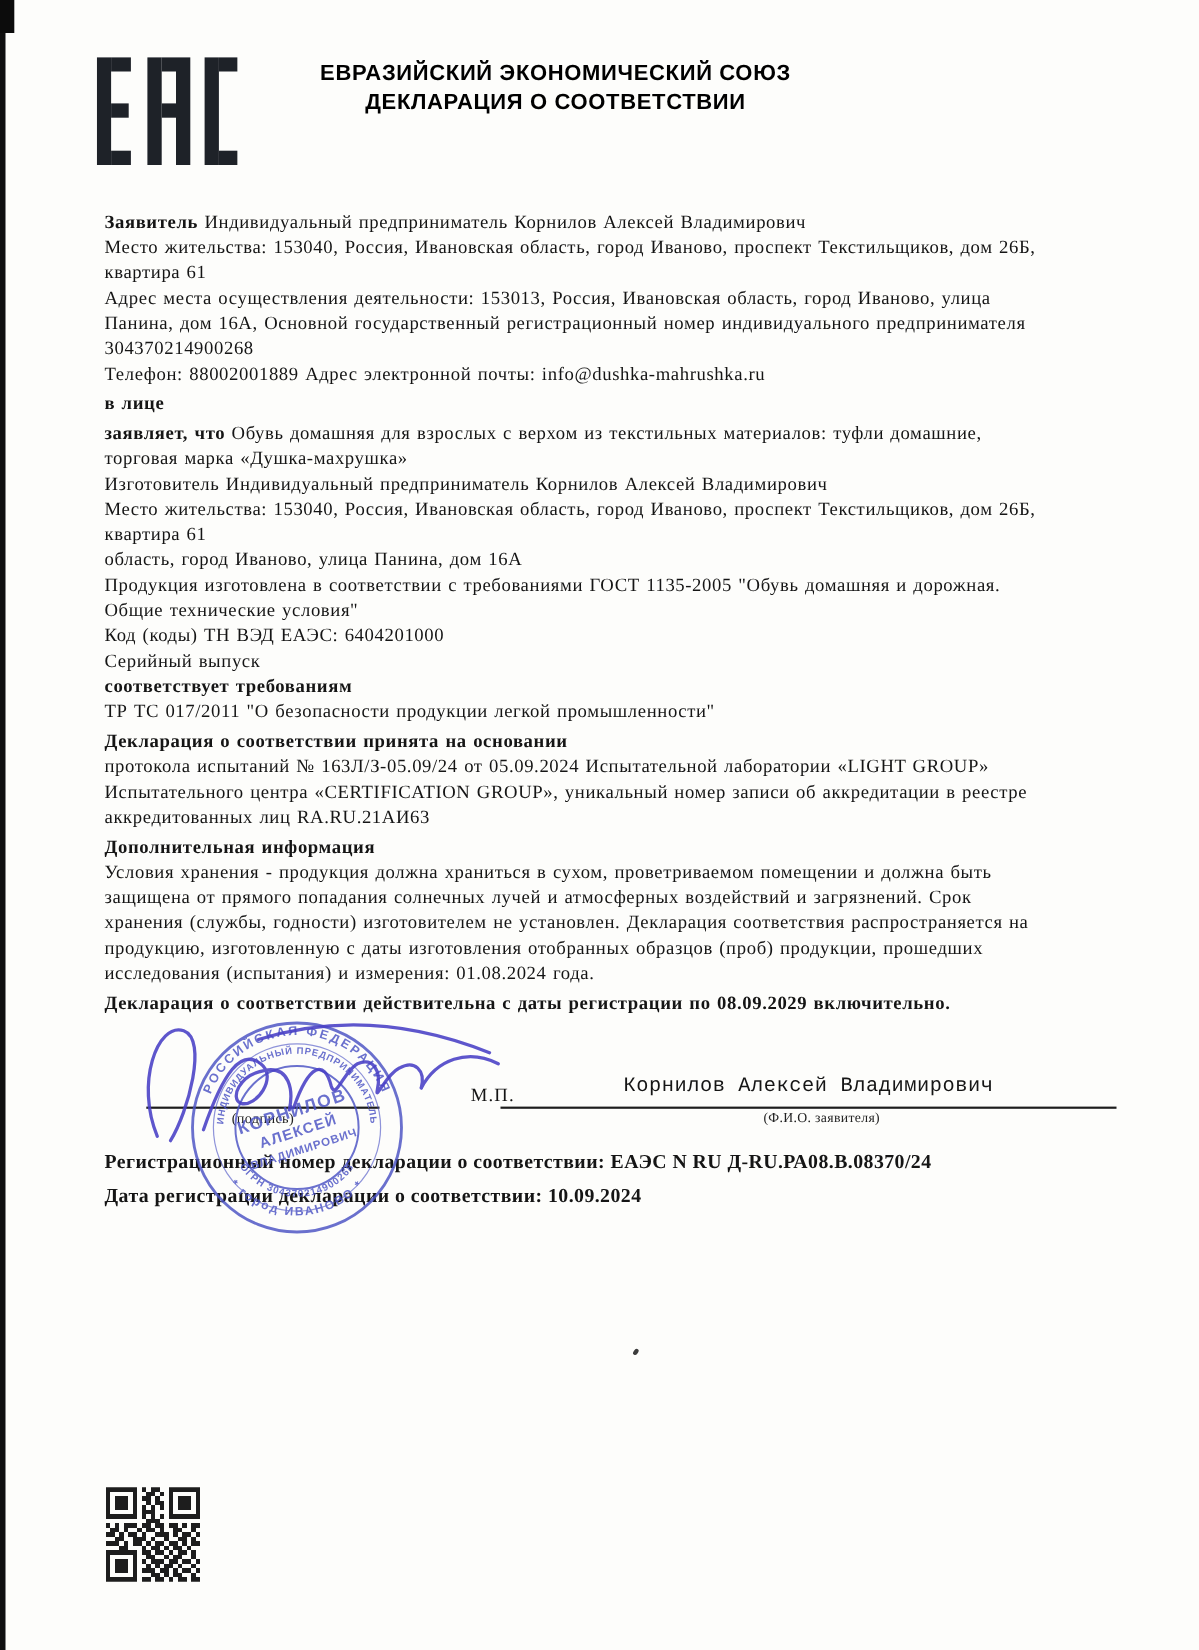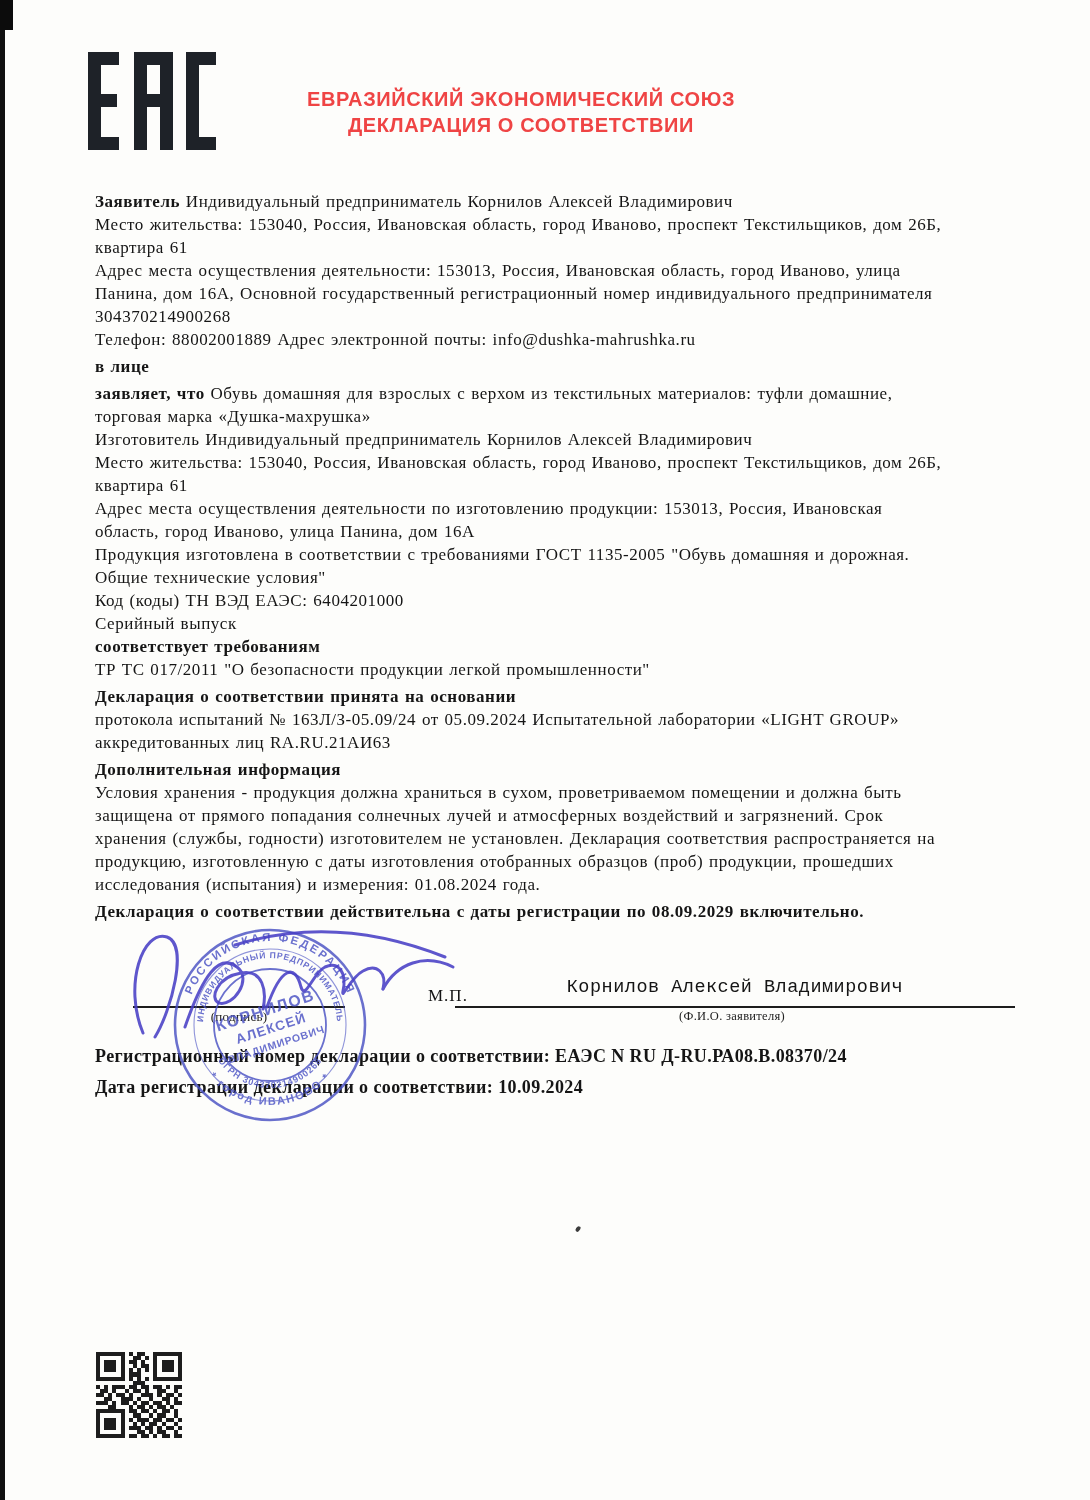--- a/index.html
+++ b/index.html
@@ -4,40 +4,40 @@
 <style>
   html,body{margin:0;padding:0;background:#e8e8e8;}
   .page{position:relative;width:1090px;height:1500px;background:#fdfdfb;overflow:hidden;
         font-family:"Liberation Serif","DejaVu Serif",serif;color:#151515;}
   
   .scan-edge{position:absolute;left:0;top:0;width:5px;height:100%;background:#101010;}
   .scan-corner{position:absolute;left:0;top:0;width:13px;height:30px;background:#0c0c0c;}
   .speck{position:absolute;width:4px;height:6px;background:#3c3c3c;border-radius:60% 40% 50% 50%;transform:rotate(35deg);}
   
   .eac-logo{position:absolute;left:88px;top:52px;}
-  .title-block{position:absolute;left:236px;top:54px;width:570px;text-align:center;
+  .title-block{position:absolute;left:220px;top:54px;width:570px;text-align:center;
     font-family:"Liberation Sans","DejaVu Sans",sans-serif;font-weight:bold;
-    font-size:20px;line-height:26px;letter-spacing:.6px;color:#ef4444;margin-top:32px;}
+    font-size:20px;line-height:26px;letter-spacing:.6px;color:#000000;}
   
   .doc-body{position:absolute;left:95px;top:190px;width:918px;font-size:17px;line-height:23px;
     letter-spacing:.55px;word-spacing:1px;}
   .ln{white-space:nowrap;}
   .ln b{font-weight:bold;}
   .gap-s{margin-top:4px;}
   .gap-m{margin-top:4px;}
   
   .sig-block{position:absolute;left:95px;top:975px;width:918px;font-size:17px;}
   .mp{position:absolute;left:333px;top:11px;letter-spacing:1px;}
   .fio-name{position:absolute;left:360px;top:2px;width:560px;text-align:center;font-size:18.5px;letter-spacing:.5px;font-family:Liberation Mono, monospace;}
   .rule{position:absolute;border-top:2px solid #1d1d1d;height:0;}
   .rule-left{left:38px;top:31px;width:212px;}
   .rule-right{left:360px;top:31px;width:560px;}
   .under-label{position:absolute;text-align:center;font-size:13px;letter-spacing:.3px;color:#222;}
   .lbl-sign{left:38px;top:34px;width:212px;}
-  .lbl-fio{left:357px;top:34px;width:560px;font-size:12.5px;}
+  .lbl-fio{left:372px;top:34px;width:560px;font-size:12.5px;}
   
   .footer{position:absolute;left:95px;top:1044px;font-size:18px;font-weight:bold;line-height:24px;letter-spacing:.4px;}
   .footer .row2{margin-top:7px;}
   
   .stamp-svg{position:absolute;left:108px;top:863px;opacity:.82;pointer-events:none;}
   .sig-svg{position:absolute;left:115px;top:915px;opacity:.88;pointer-events:none;}
   .stamp-txt{font-family:"Liberation Sans","DejaVu Sans",sans-serif;font-weight:bold;}
   
   .qr{position:absolute;left:96px;top:1352px;width:86px;height:86px;}
   .qr svg{width:100%;height:100%;shape-rendering:crispEdges;fill:#1d1d1d;}
@@ -80,30 +80,30 @@
       <div class="ln"><span>Адрес места осуществления деятельности: 153013, Россия, Ивановская область, город Иваново, улица</span></div>
       <div class="ln"><span>Панина, дом 16А, Основной государственный регистрационный номер индивидуального предпринимателя</span></div>
       <div class="ln"><span>304370214900268</span></div>
       <div class="ln"><span>Телефон: 88002001889 Адрес электронной почты: info@dushka-mahrushka.ru</span></div>
       <div class="ln gap-s"><b>в лице</b></div>
       <div class="ln gap-s"><b>заявляет, что</b><span> Обувь домашняя для взрослых с верхом из текстильных материалов: туфли домашние,</span></div>
       <div class="ln"><span>торговая марка «Душка-махрушка»</span></div>
       <div class="ln"><span>Изготовитель Индивидуальный предприниматель Корнилов Алексей Владимирович</span></div>
       <div class="ln"><span>Место жительства: 153040, Россия, Ивановская область, город Иваново, проспект Текстильщиков, дом 26Б,</span></div>
       <div class="ln"><span>квартира 61</span></div>
-      <div class="ln"><span>Адрес места осуществления деятельности по изготовлению продукции: 153013, Россия, Ивановская</span></div>
       <div class="ln"><span>область, город Иваново, улица Панина, дом 16А</span></div>
       <div class="ln"><span>Продукция изготовлена в соответствии с требованиями ГОСТ 1135-2005 "Обувь домашняя и дорожная.</span></div>
       <div class="ln"><span>Общие технические условия"</span></div>
       <div class="ln"><span>Код (коды) ТН ВЭД ЕАЭС: 6404201000</span></div>
       <div class="ln"><span>Серийный выпуск</span></div>
       <div class="ln"><b>соответствует требованиям</b></div>
       <div class="ln"><span>ТР ТС 017/2011 "О безопасности продукции легкой промышленности"</span></div>
       <div class="ln gap-s"><b>Декларация о соответствии принята на основании</b></div>
       <div class="ln"><span>протокола испытаний № 163Л/З-05.09/24 от 05.09.2024 Испытательной лаборатории «LIGHT GROUP»</span></div>
+      <div class="ln"><span>Испытательного центра «CERTIFICATION GROUP», уникальный номер записи об аккредитации в реестре</span></div>
       <div class="ln"><span>аккредитованных лиц RA.RU.21АИ63</span></div>
       <div class="ln gap-s"><b>Дополнительная информация</b></div>
       <div class="ln"><span>Условия хранения - продукция должна храниться в сухом, проветриваемом помещении и должна быть</span></div>
       <div class="ln"><span>защищена от прямого попадания солнечных лучей и атмосферных воздействий и загрязнений. Срок</span></div>
       <div class="ln"><span>хранения (службы, годности) изготовителем не установлен. Декларация соответствия распространяется на</span></div>
       <div class="ln"><span>продукцию, изготовленную с даты изготовления отобранных образцов (проб) продукции, прошедших</span></div>
       <div class="ln"><span>исследования (испытания) и измерения: 01.08.2024 года.</span></div>
       <div class="ln gap-m"><b>Декларация о соответствии действительна с даты регистрации по 08.09.2029 включительно.</b></div>
     </div>
 

